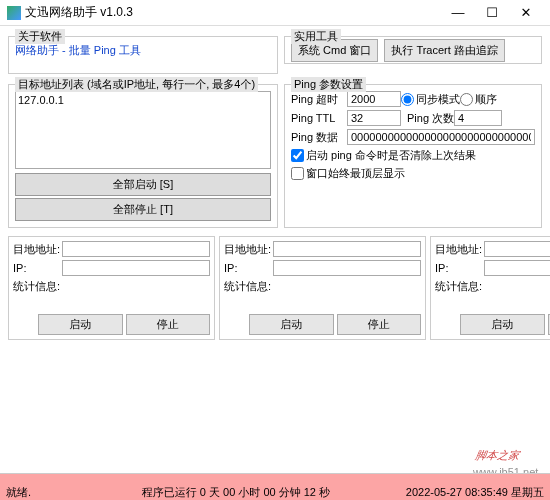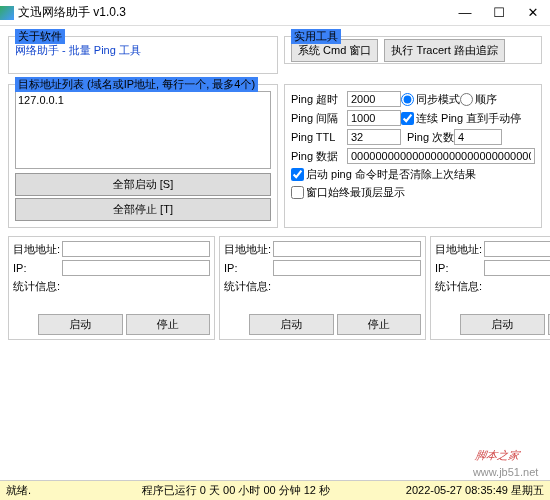--- a/index.html
+++ b/index.html
@@ -1,24 +1,24 @@
 <!DOCTYPE html>
 <html><head>
 <meta charset="utf-8">
 <style>
 * { box-sizing: border-box; margin: 0; padding: 0; font-family: "Microsoft YaHei", SimSun, sans-serif; font-size: 11px; }
 body { background: #fff; width: 550px; height: 500px; position: relative; overflow: hidden; }
-.titlebar { height: 26px; display: flex; align-items: center; padding: 0 0; border-bottom: 1px solid #ddd; }
+.titlebar { height: 26px; display: flex; align-items: center; padding: 0 7px; border-bottom: 1px solid #ddd; }
 .titlebar .icon { width: 14px; height: 14px; background: linear-gradient(135deg,#3a6,#49f); margin-right: 4px; }
 .titlebar .title { flex: 1; font-size: 12px; }
 .titlebar .ctl { width: 34px; height: 22px; display: flex; align-items: center; justify-content: center; font-size: 13px; cursor: default; }
 .content { padding: 6px 8px; }
 .row1 { display: flex; gap: 6px; }
 .gb { border: 1px solid #ccc; padding: 6px; position: relative; margin-top: 4px; }
-.gb-title { position: absolute; top: -8px; left: 6px; background: #3b82f6; padding: 0 3px; font-size: 11px; }
+.gb-title { position: absolute; top: -8px; left: 6px; background: #e5e5e5; padding: 0 3px; font-size: 11px; }
 .about { width: 270px; height: 38px; }
 .about a { color: #14c; text-decoration: none; }
 .tools { flex: 1; height: 28px; display: flex; gap: 6px; align-items: center; }
 .btn { background: #e6e6e6; border: 1px solid #aaa; padding: 3px 6px; font-size: 11px; cursor: default; text-align: center; }
 .row2 { display: flex; gap: 6px; margin-top: 6px; }
 .targets { width: 270px; }
 .targets textarea { width: 100%; height: 78px; border: 1px solid #aaa; padding: 2px; resize: none; font-size: 11px; }
 .targets .wbtn { width: 100%; margin-top: 2px; background: #ddd; border: 1px solid #999; padding: 3px 0; text-align: center; font-size: 11px; }
 .params { flex: 1; }
 .prow { display: flex; align-items: center; margin-bottom: 3px; gap: 0; }
@@ -30,21 +30,21 @@
 .radio, .check { display: flex; align-items: center; gap: 2px; white-space: nowrap; }
 .radio input, .check input { margin: 0; }
 .panels { display: flex; gap: 4px; margin-top: 8px; }
 .panel { flex: 1; border: 1px solid #ccc; padding: 4px; }
 .panel .frow { display: flex; align-items: center; margin-bottom: 3px; gap: 3px; }
 .panel .flbl { width: 46px; white-space: nowrap; }
 .panel .finp { flex: 1; border: 1px solid #aaa; height: 16px; padding: 0 2px; font-size: 11px; }
 .panel .stats { font-size: 11px; margin: 2px 0 20px 0; }
 .panel .btns { display: flex; gap: 3px; padding-left: 25px; }
 .panel .btns .btn { flex: 1; padding: 2px 0; }
-.statusbar { position: absolute; bottom: 0; left: 0; right: 0; height: 20px; border-top: 1px solid #ccc; display: flex; align-items: center; padding: 0 6px; font-size: 11px; background: #fef9c3; }
+.statusbar { position: absolute; bottom: 0; left: 0; right: 0; height: 27px; border-top: 1px solid #ccc; display: flex; align-items: flex-end; padding: 0 6px; font-size: 11px; background: #fca5a5; }
 .statusbar .sl { width: 60px; }
 .statusbar .sc { flex: 1; text-align: center; }
 .statusbar .sr { text-align: right; }
 .watermark { position: absolute; right: 10px; bottom: 22px; color: #c33; font-family: KaiTi, STKaiti, serif; font-size: 26px; font-style: italic; transform: skewX(-8deg); opacity: 0.9; pointer-events: none; }
 .watermark .sub { font-size: 11px; color: #888; display: block; text-align: right; font-style: normal; transform: skewX(8deg); }
 </style>
 </head>
 <body>
 
 <div class="titlebar">
@@ -71,38 +71,31 @@
 
   <div class="row2">
     <div class="gb targets">
       <div class="gb-title">目标地址列表 (域名或IP地址, 每行一个, 最多4个)</div>
       <textarea style="">127.0.0.1</textarea>
       <div class="wbtn">全部启动 [S]</div>
       <div class="wbtn">全部停止 [T]</div>
     </div>
 
     <div class="gb params">
+      <div class="gb-title">Ping 参数设置</div>
       <div class="prow">
         <span class="plabel">Ping 超时</span>
         <input class="pinput md" value="2000" style="">
         <label class="radio">
             <input type="radio" checked="" style="">
             <span>同步模式</span>
           </label>
         <label class="radio">
             <input type="radio" style="">
             <span>顺序</span>
-          </label>
-      </div>
-      <div class="prow">
-        <span class="plabel">Ping 间隔</span>
-        <input class="pinput md" value="1000" style="">
-        <label class="check">
-            <input type="checkbox" checked="" style="">
-            <span>连续 Ping 直到手动停</span>
           </label>
       </div>
       <div class="prow">
         <span class="plabel">Ping TTL</span>
         <input class="pinput md" value="32" style="">
         <span class="plabel" style="width:auto;margin-left:6px">Ping 次数</span>
         <input class="pinput sm" value="4" style="">
       </div>
       <div class="prow">
         <span class="plabel">Ping 数据</span>

